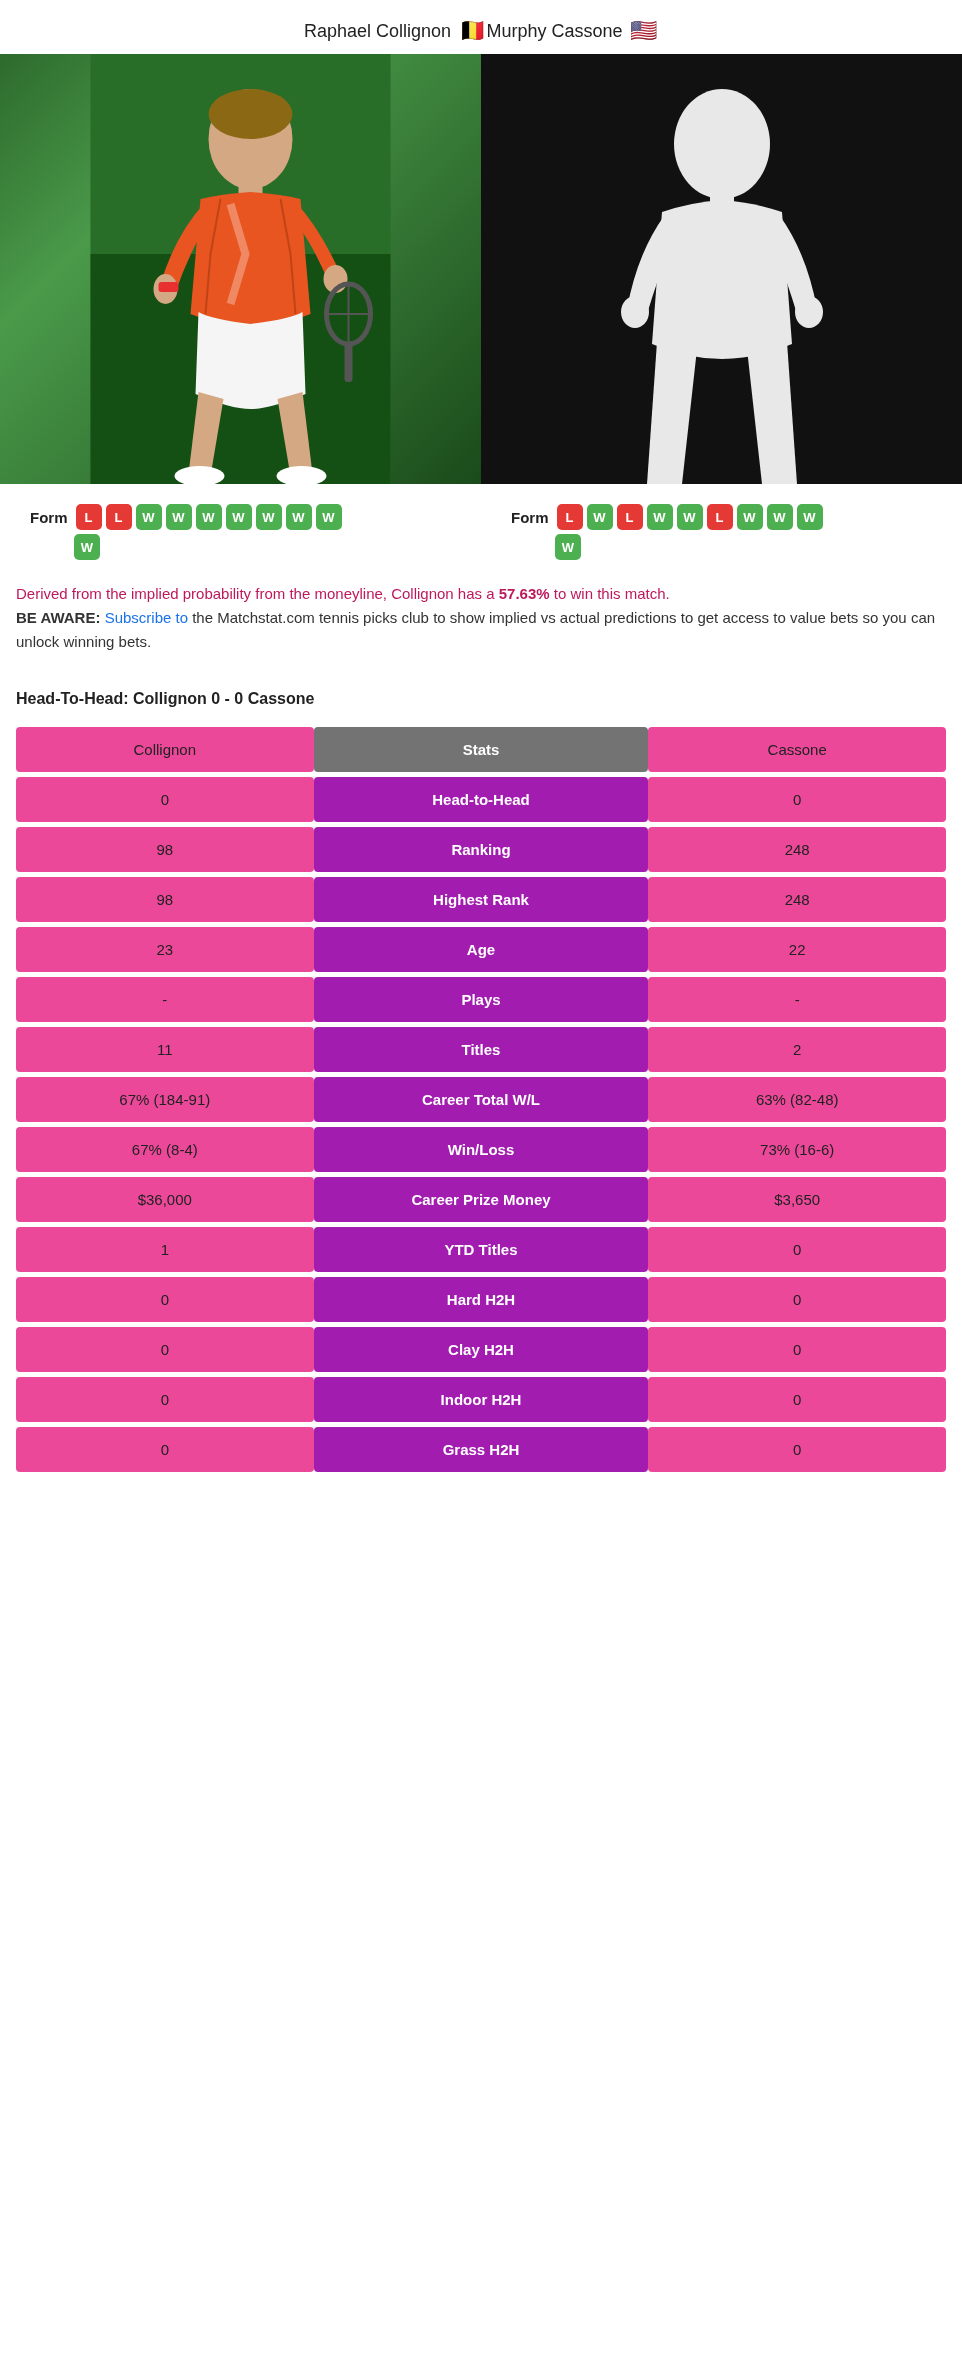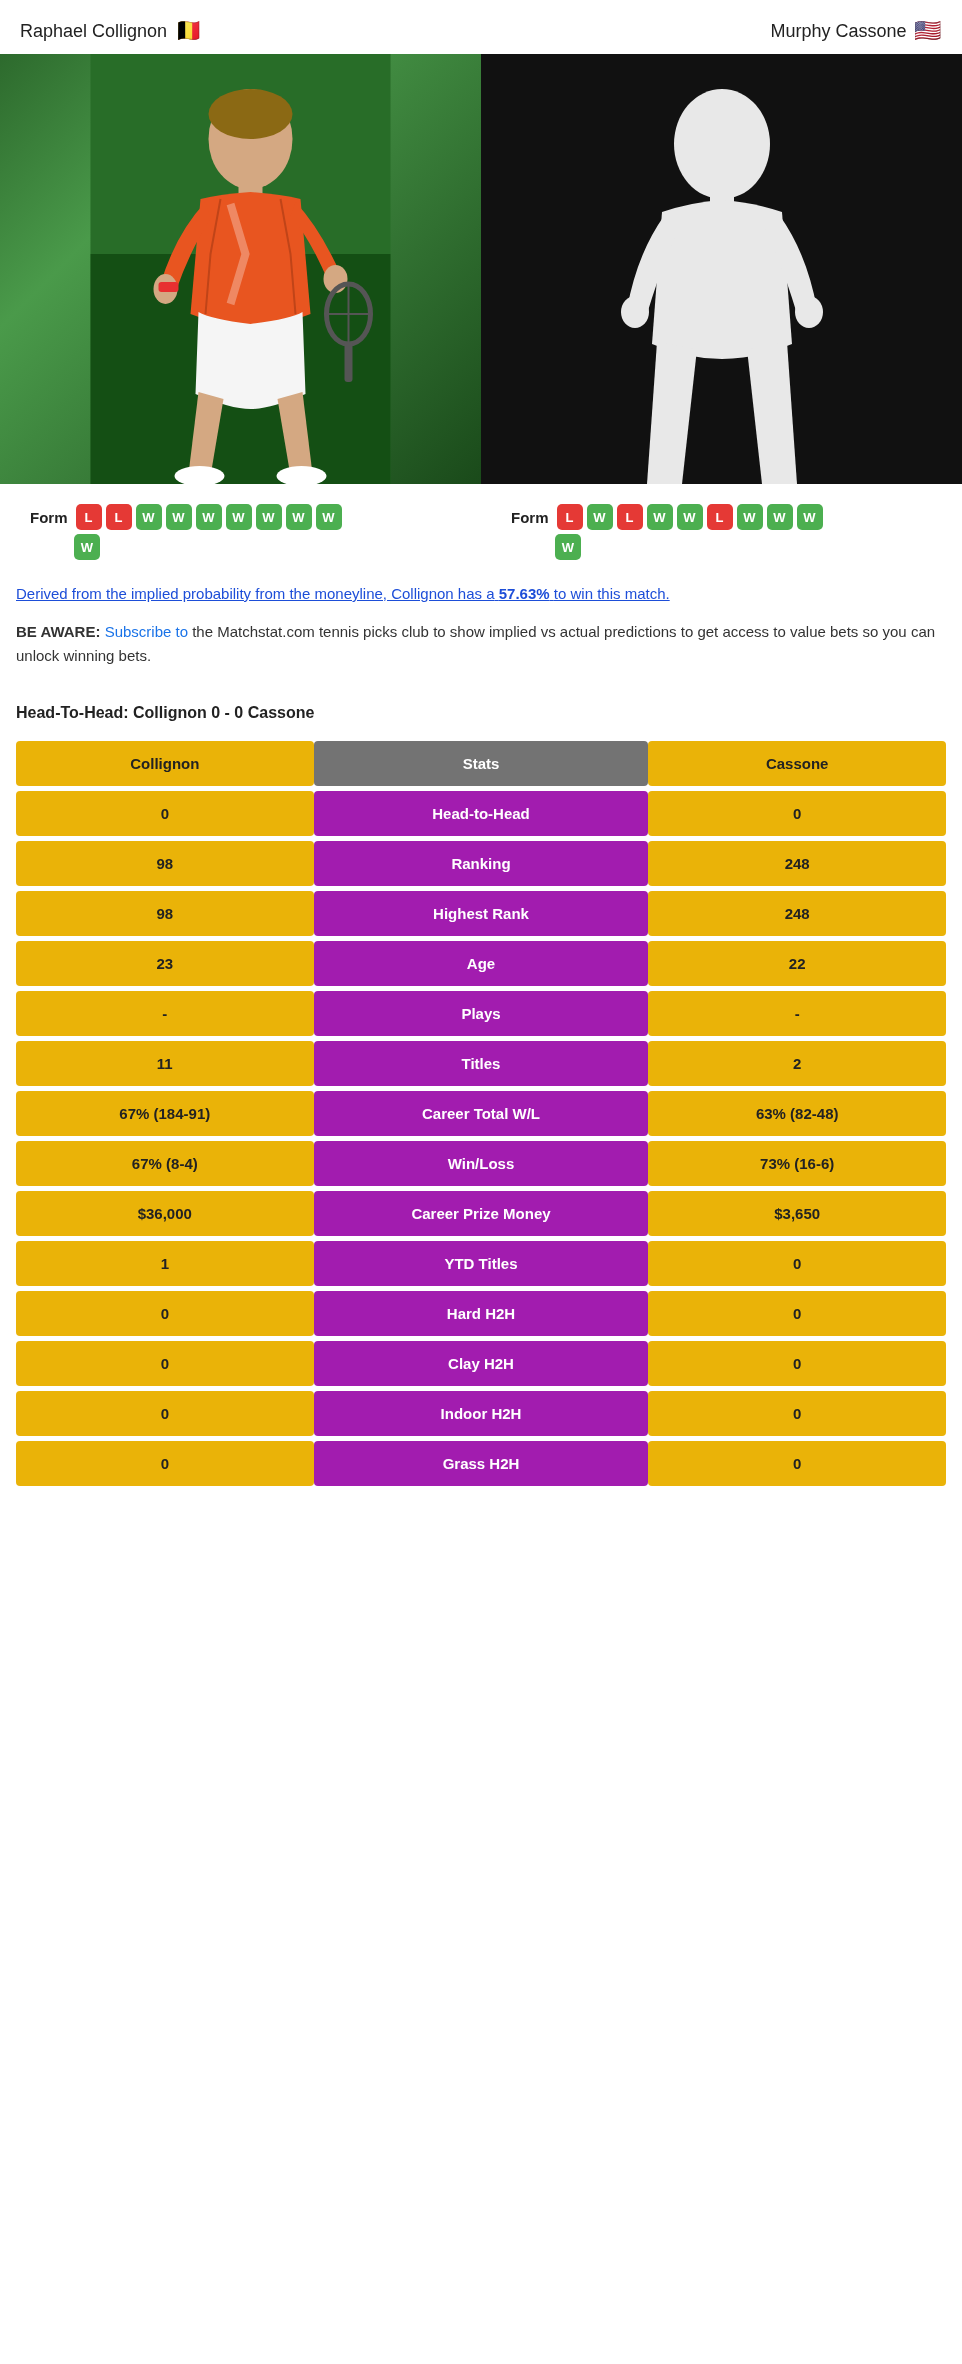--- a/index.html
+++ b/index.html
@@ -7,23 +7,23 @@
       font-family: Arial, sans-serif;
       background: #fff;
       width: 962px;
       min-height: 2364px;
       color: #222;
     }
 
     
     .players-header {
       display: flex;
-      justify-content: space-between;
-      align-items: center;
-      padding: 18px 20px 10px;
+      justify-content: center;
+      align-items: center;
+      padding: 18px 8px 10px;
       font-size: 18px;
       font-weight: 400;
     }
     .player-name-wrap {
       display: flex;
       align-items: center;
       gap: 8px;
     }
     .flag {
       font-size: 22px;
@@ -101,23 +101,21 @@
     }
 
     .prediction-title {
       font-size: 22px;
       font-weight: 700;
       margin-bottom: 12px;
     }
     .prediction-text {
       font-size: 15px;
       line-height: 1.6;
-      margin-bottom: 14px;
-      color: #1d4ed8;
-      text-decoration: underline;
+      color: #be185d;
     }
     .prediction-text strong {
       font-weight: 700;
     }
     .subscribe-text {
       font-size: 15px;
       line-height: 1.6;
       color: #333;
       margin-bottom: 36px;
     }
@@ -137,23 +135,23 @@
       border-collapse: separate;
       border-spacing: 0 5px;
     }
     .stats-table tr td {
       padding: 14px 10px;
       font-size: 15px;
       text-align: center;
     }
     .col-player {
       width: 32%;
-      background: #eab308;
+      background: #ec4899;
       border-radius: 4px;
-      font-weight: 700;
+      font-weight: 400;
     }
     .col-stat {
       width: 36%;
       background: #737373;
       color: #fff;
       font-weight: 700;
       border-radius: 4px;
     }
     .col-stat-alt {
       background: #a21caf;

